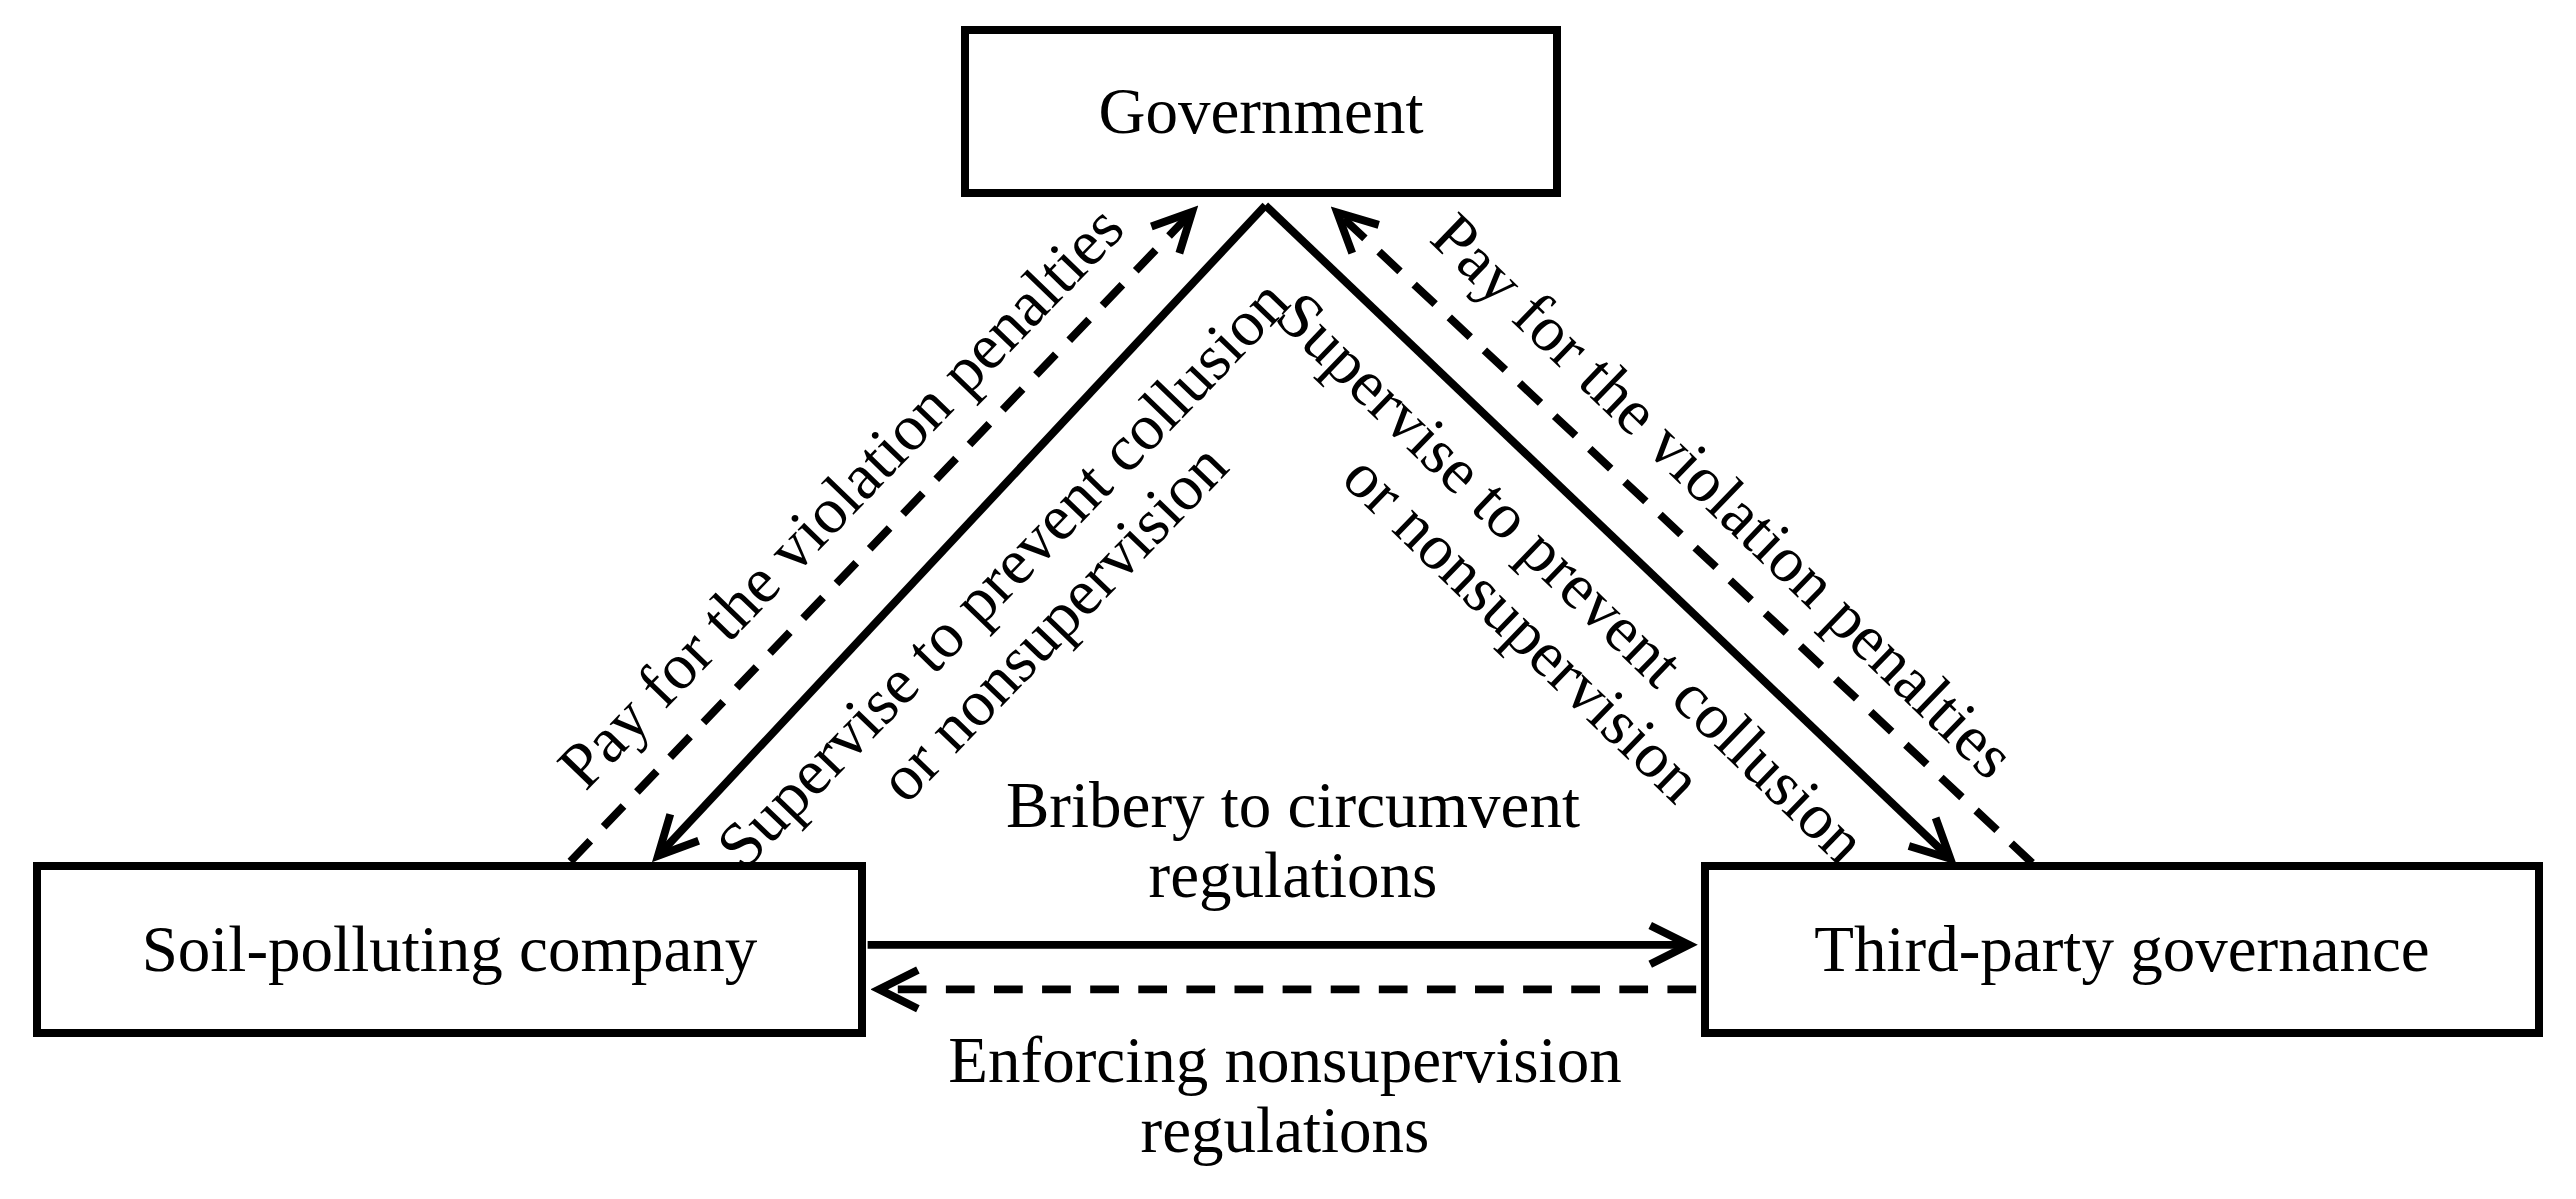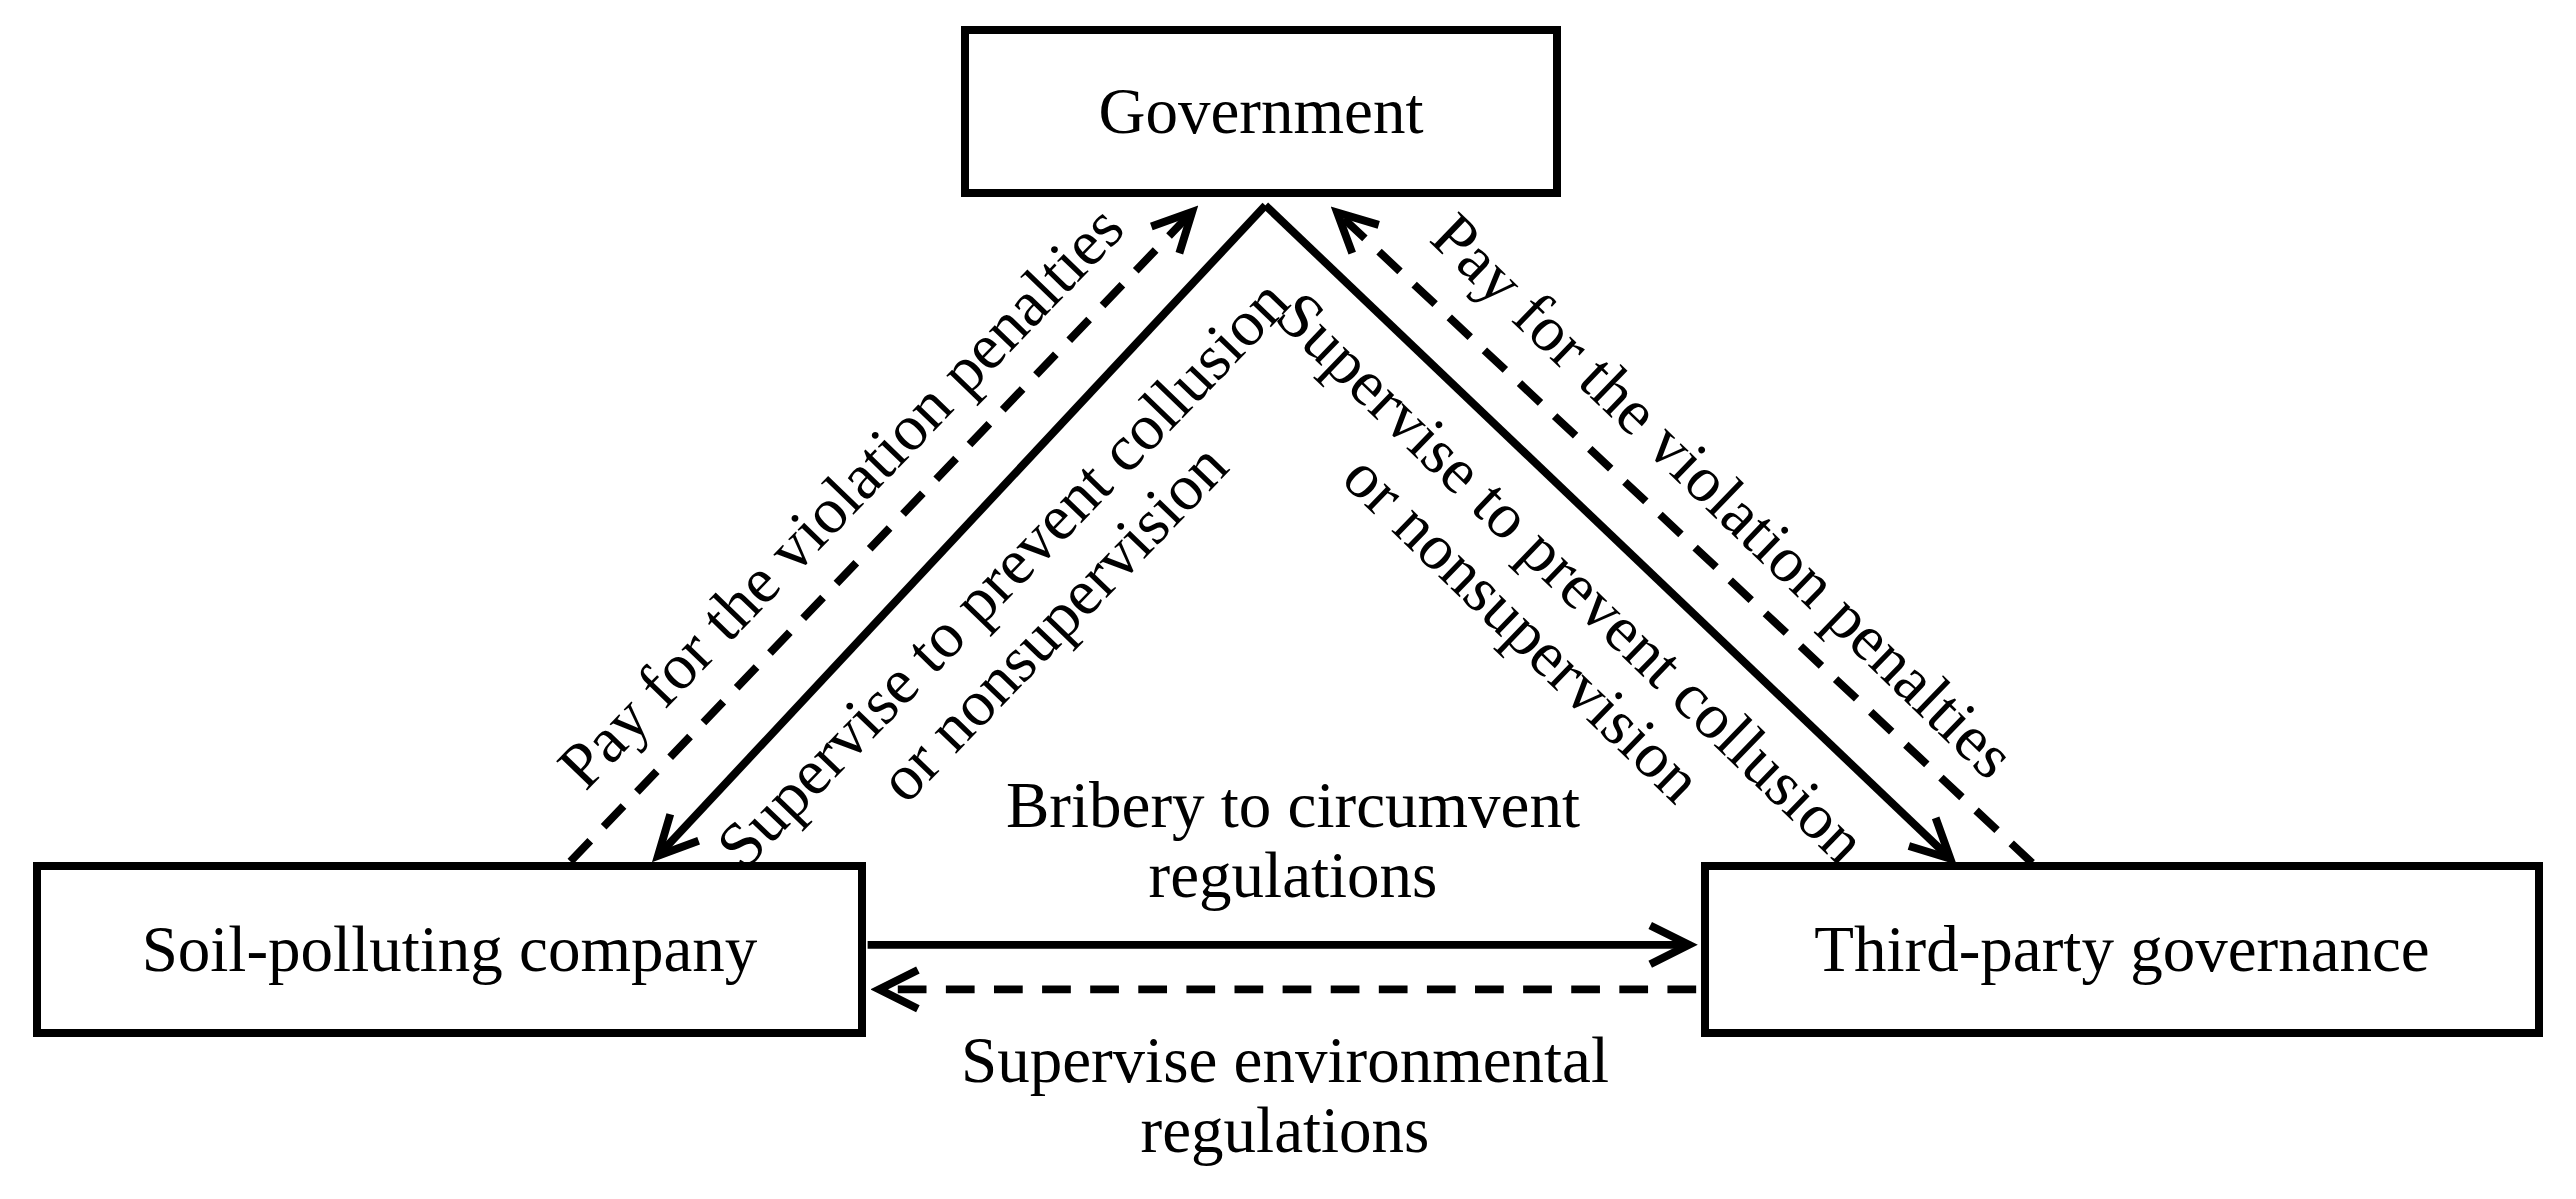--- a/index.html
+++ b/index.html
@@ -111,18 +111,18 @@
     <div>Supervise to prevent collusion</div>
     <div>or nonsupervision</div>
   </div>
 
   <div class="label center-label" id="label-bribery">
     <div>Bribery to circumvent</div>
     <div>regulations</div>
   </div>
 
   <div class="label center-label" id="label-enforcing">
-    <div>Supervise environmental</div>
+    <div>Enforcing nonsupervision</div>
     <div>regulations</div>
   </div>
 
 </div>
 
 
 </body></html>

